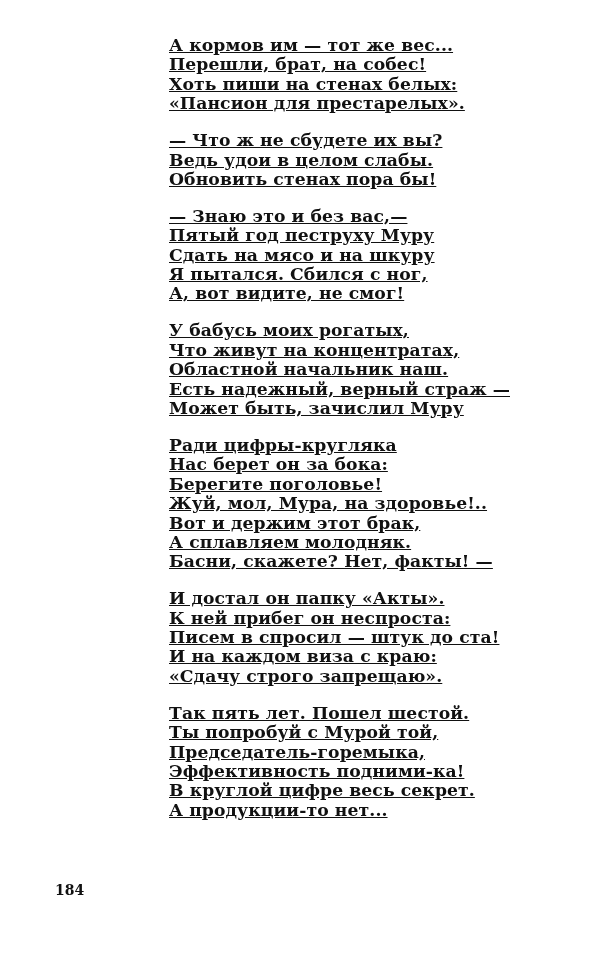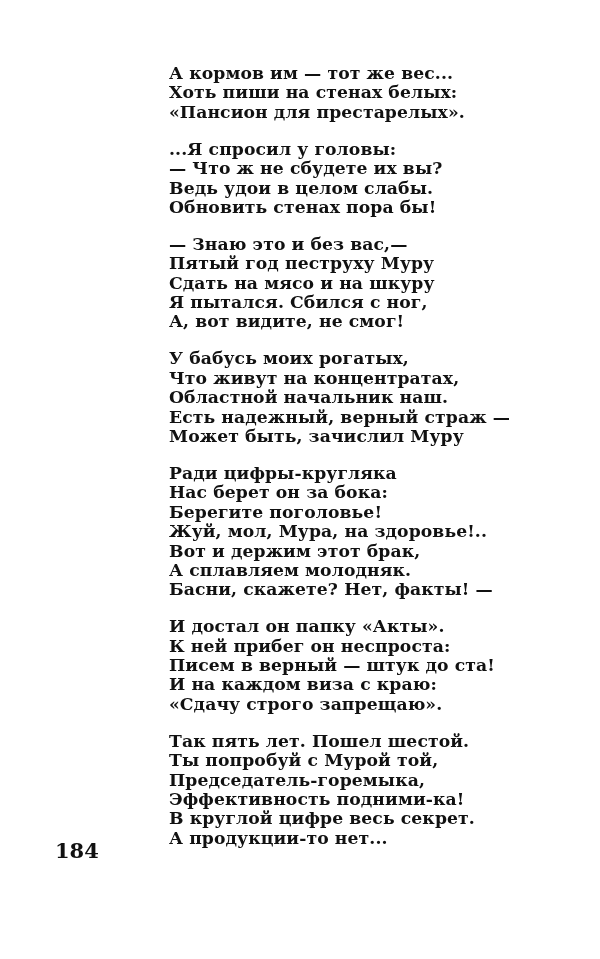--- a/index.html
+++ b/index.html
@@ -11,53 +11,54 @@
       width: 600px;
       height: 959px;
       position: relative;
       overflow: hidden;
       font-family: "DejaVu Serif", "Liberation Serif", serif;
       color: #111111;
     }
     .poem {
       position: absolute;
       left: 169px;
-      top: 64px;
+      top: 36px;
       width: 330px;
+      text-decoration: underline;
     }
     .stanza {
       margin: 0 0 17.5px 0;
     }
     .line {
       font-size: 17.2px;
       line-height: 19.4px;
       white-space: nowrap;
       letter-spacing: 0.1px;
       font-weight: 600;
     }
     .page-number {
       position: absolute;
       left: 55px;
-      top: 838px;
-      font-size: 21px;
+      top: 882px;
+      font-size: 14px;
       font-weight: bold;
       font-family: "DejaVu Serif", "Liberation Serif", serif;
     }
   </style>
 </head>
 <body>
 
 <div class="poem">
   <div class="stanza">
     <div class="line">А кормов им — тот же вес...</div>
+    <div class="line">Перешли, брат, на собес!</div>
     <div class="line">Хоть пиши на стенах белых:</div>
     <div class="line">«Пансион для престарелых».</div>
   </div>
   <div class="stanza">
-    <div class="line">...Я спросил у головы:</div>
     <div class="line">— Что ж не сбудете их вы?</div>
     <div class="line">Ведь удои в целом слабы.</div>
     <div class="line">Обновить стенах пора бы!</div>
   </div>
   <div class="stanza">
     <div class="line">— Знаю это и без вас,—</div>
     <div class="line">Пятый год пеструху Муру</div>
     <div class="line">Сдать на мясо и на шкуру</div>
     <div class="line">Я пытался. Сбился с ног,</div>
     <div class="line">А, вот видите, не смог!</div>
@@ -74,21 +75,21 @@
     <div class="line">Нас берет он за бока:</div>
     <div class="line">Берегите поголовье!</div>
     <div class="line">Жуй, мол, Мура, на здоровье!..</div>
     <div class="line">Вот  и держим этот брак,</div>
     <div class="line">А сплавляем молодняк.</div>
     <div class="line">Басни, скажете? Нет, факты! —</div>
   </div>
   <div class="stanza">
     <div class="line">И достал он папку «Акты».</div>
     <div class="line">К ней прибег он неспроста:</div>
-    <div class="line">Писем в верный — штук до ста!</div>
+    <div class="line">Писем в спросил — штук до ста!</div>
     <div class="line">И на каждом виза с краю:</div>
     <div class="line">«Сдачу строго запрещаю».</div>
   </div>
   <div class="stanza">
     <div class="line">Так пять лет. Пошел шестой.</div>
     <div class="line">Ты попробуй с Мурой той,</div>
     <div class="line">Председатель-горемыка,</div>
     <div class="line">Эффективность подними-ка!</div>
     <div class="line">В круглой цифре весь секрет.</div>
     <div class="line">А продукции-то нет...</div>

